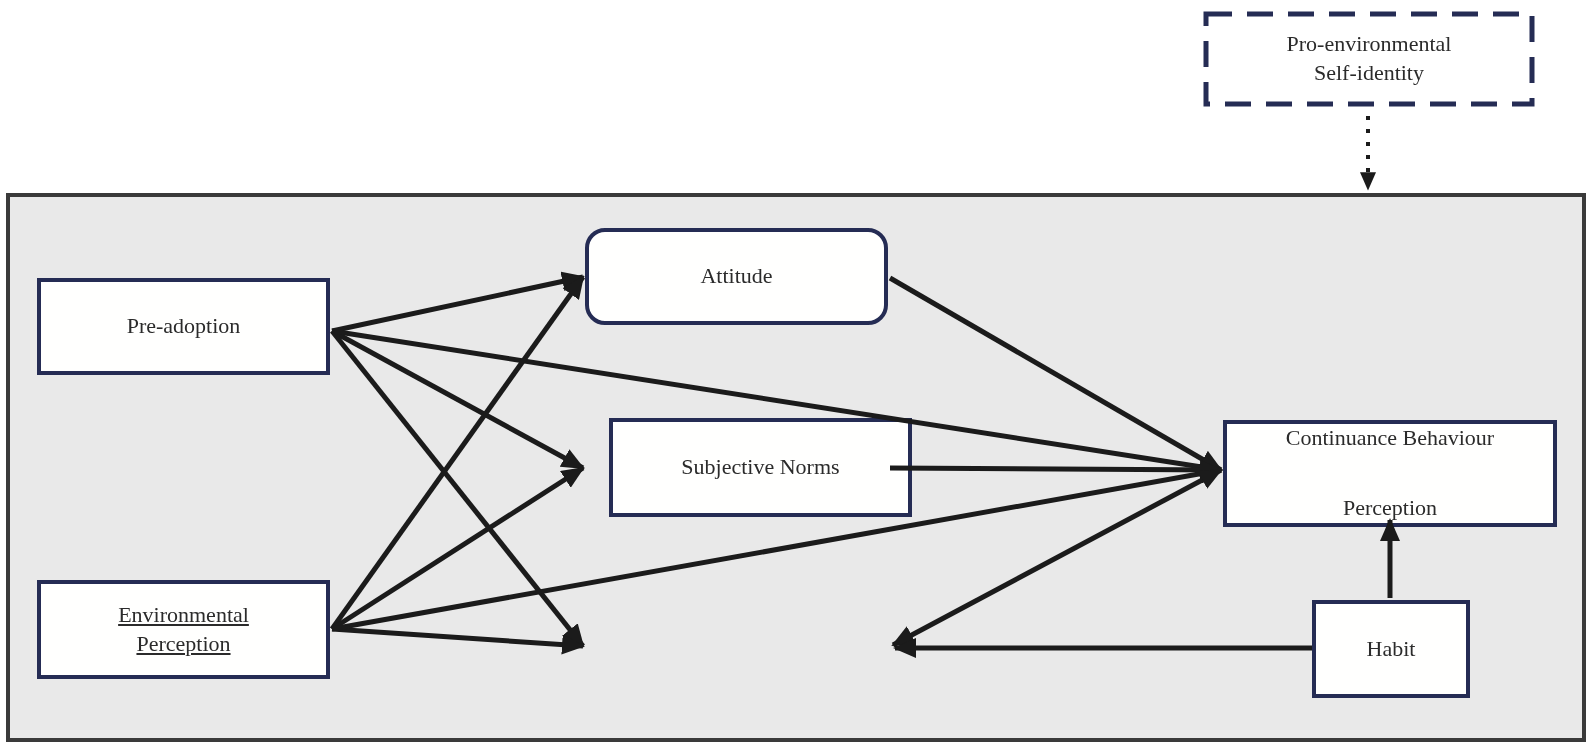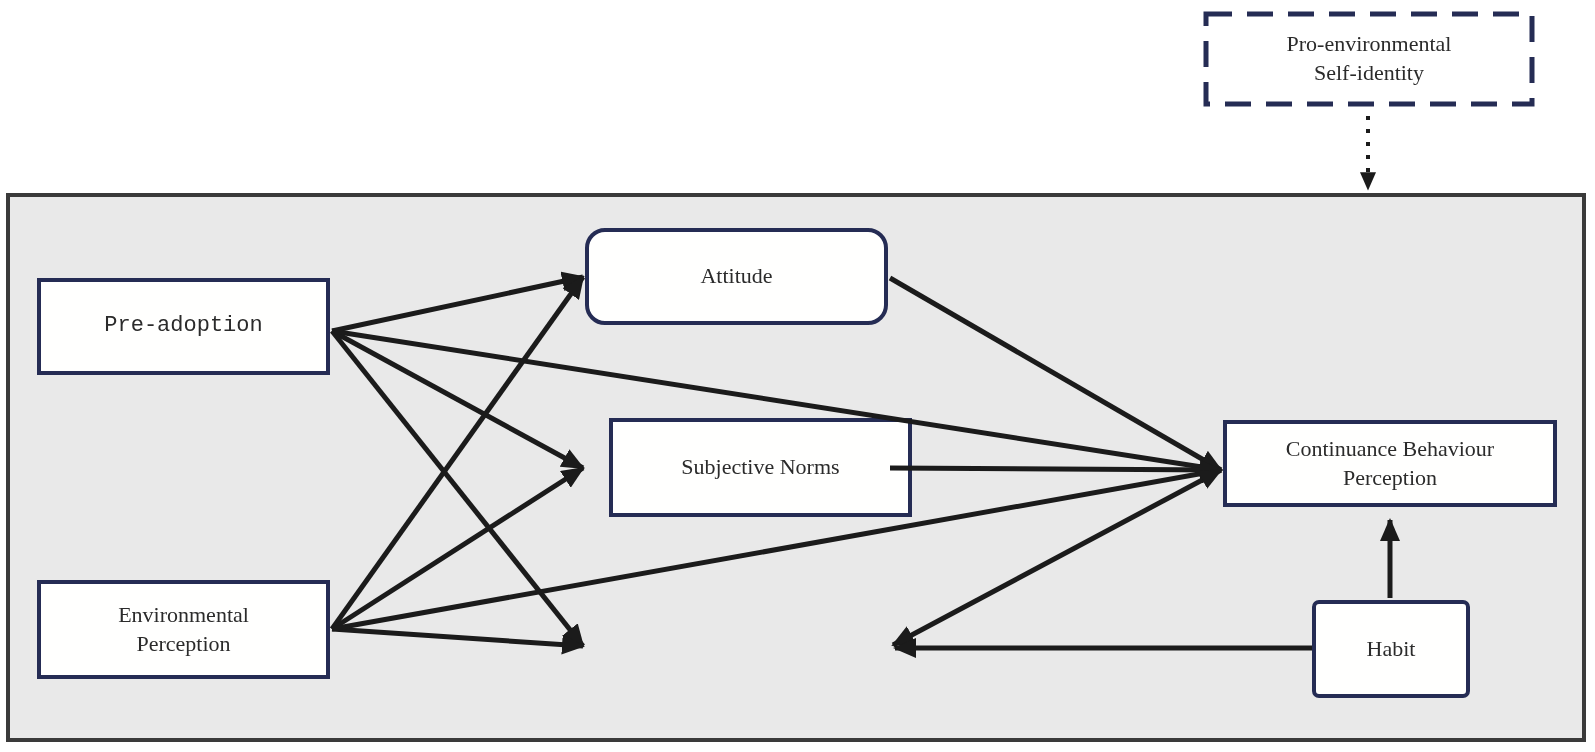--- a/index.html
+++ b/index.html
@@ -50,44 +50,44 @@
   .edge.dotted{stroke-width:4;stroke-dasharray:4 9;}
   .dashed-frame{fill:none;stroke:var(--node-border);stroke-width:5;stroke-dasharray:26 15;}
 </style>
 </head>
 <body>
 
 <div class="stage">
 
   <div class="panel"></div>
 
-  <div class="node" style="left:37px;top:278px;width:293px;height:97px;font-family:Liberation Mono, monospace;">
+  <div class="node" style="left:37px;top:278px;width:293px;height:97px;">
     <span class="l">Pre-adoption</span>
   </div>
 
-  <div class="node" style="left:37px;top:580px;width:293px;height:99px;">
+  <div class="node" style="left:37px;top:580px;width:293px;height:99px;text-decoration:underline;">
     <span class="l">Environmental</span>
     <span class="l">Perception</span>
   </div>
 
   <div class="node" style="left:585px;top:228px;width:303px;height:97px;border-radius:20px;">
     <span class="l">Attitude</span>
   </div>
 
   <div class="node" style="left:585px;top:418px;width:303px;height:99px;margin-left:24px;">
     <span class="l">Subjective Norms</span>
   </div>
 
 
-  <div class="node" style="left:1223px;top:420px;width:334px;height:87px;">
+  <div class="node" style="left:1223px;top:420px;width:334px;height:107px;justify-content:space-between;">
     <span class="l">Continuance Behaviour</span>
     <span class="l">Perception</span>
   </div>
 
-  <div class="node" style="left:1312px;top:600px;width:158px;height:98px;border-radius:7px;">
+  <div class="node" style="left:1312px;top:600px;width:158px;height:98px;">
     <span class="l">Habit</span>
   </div>
 
   <div class="node ghost" style="left:1204px;top:12px;width:330px;height:94px;">
     <span class="l">Pro-environmental</span>
     <span class="l">Self-identity</span>
   </div>
 
   <svg class="overlay" width="1595" height="752" viewBox="0 0 1595 752">
     <defs>

